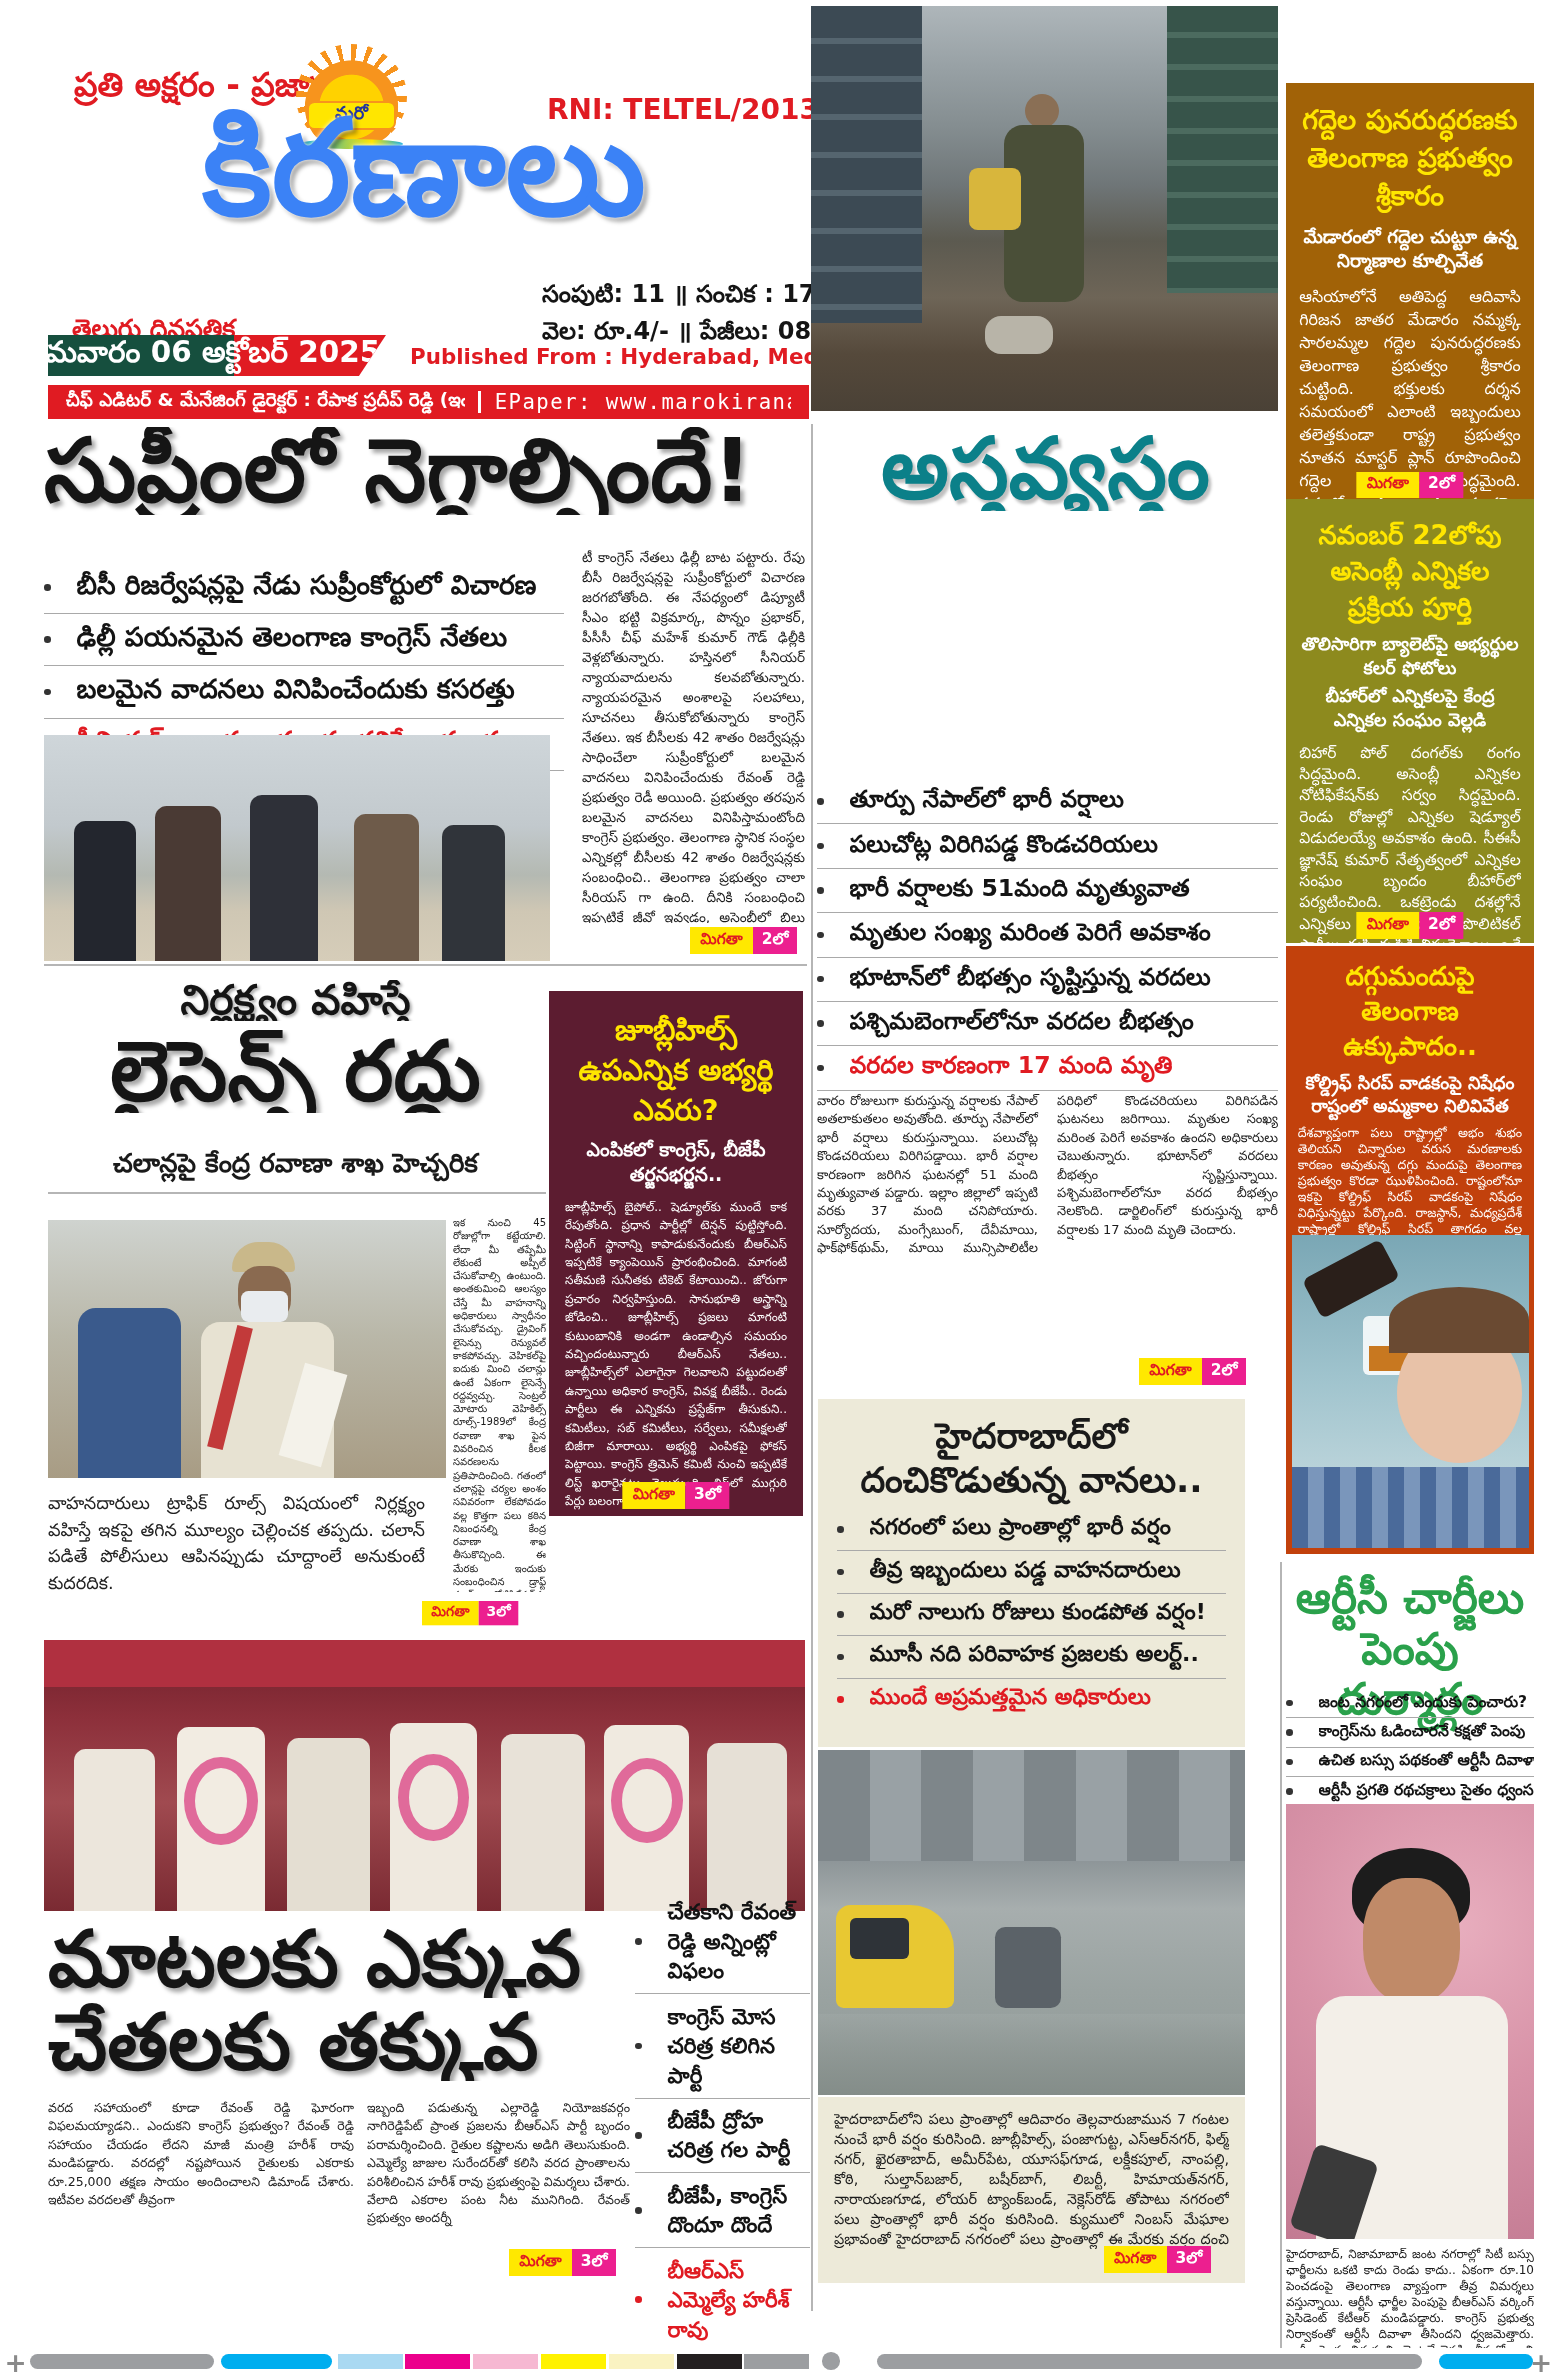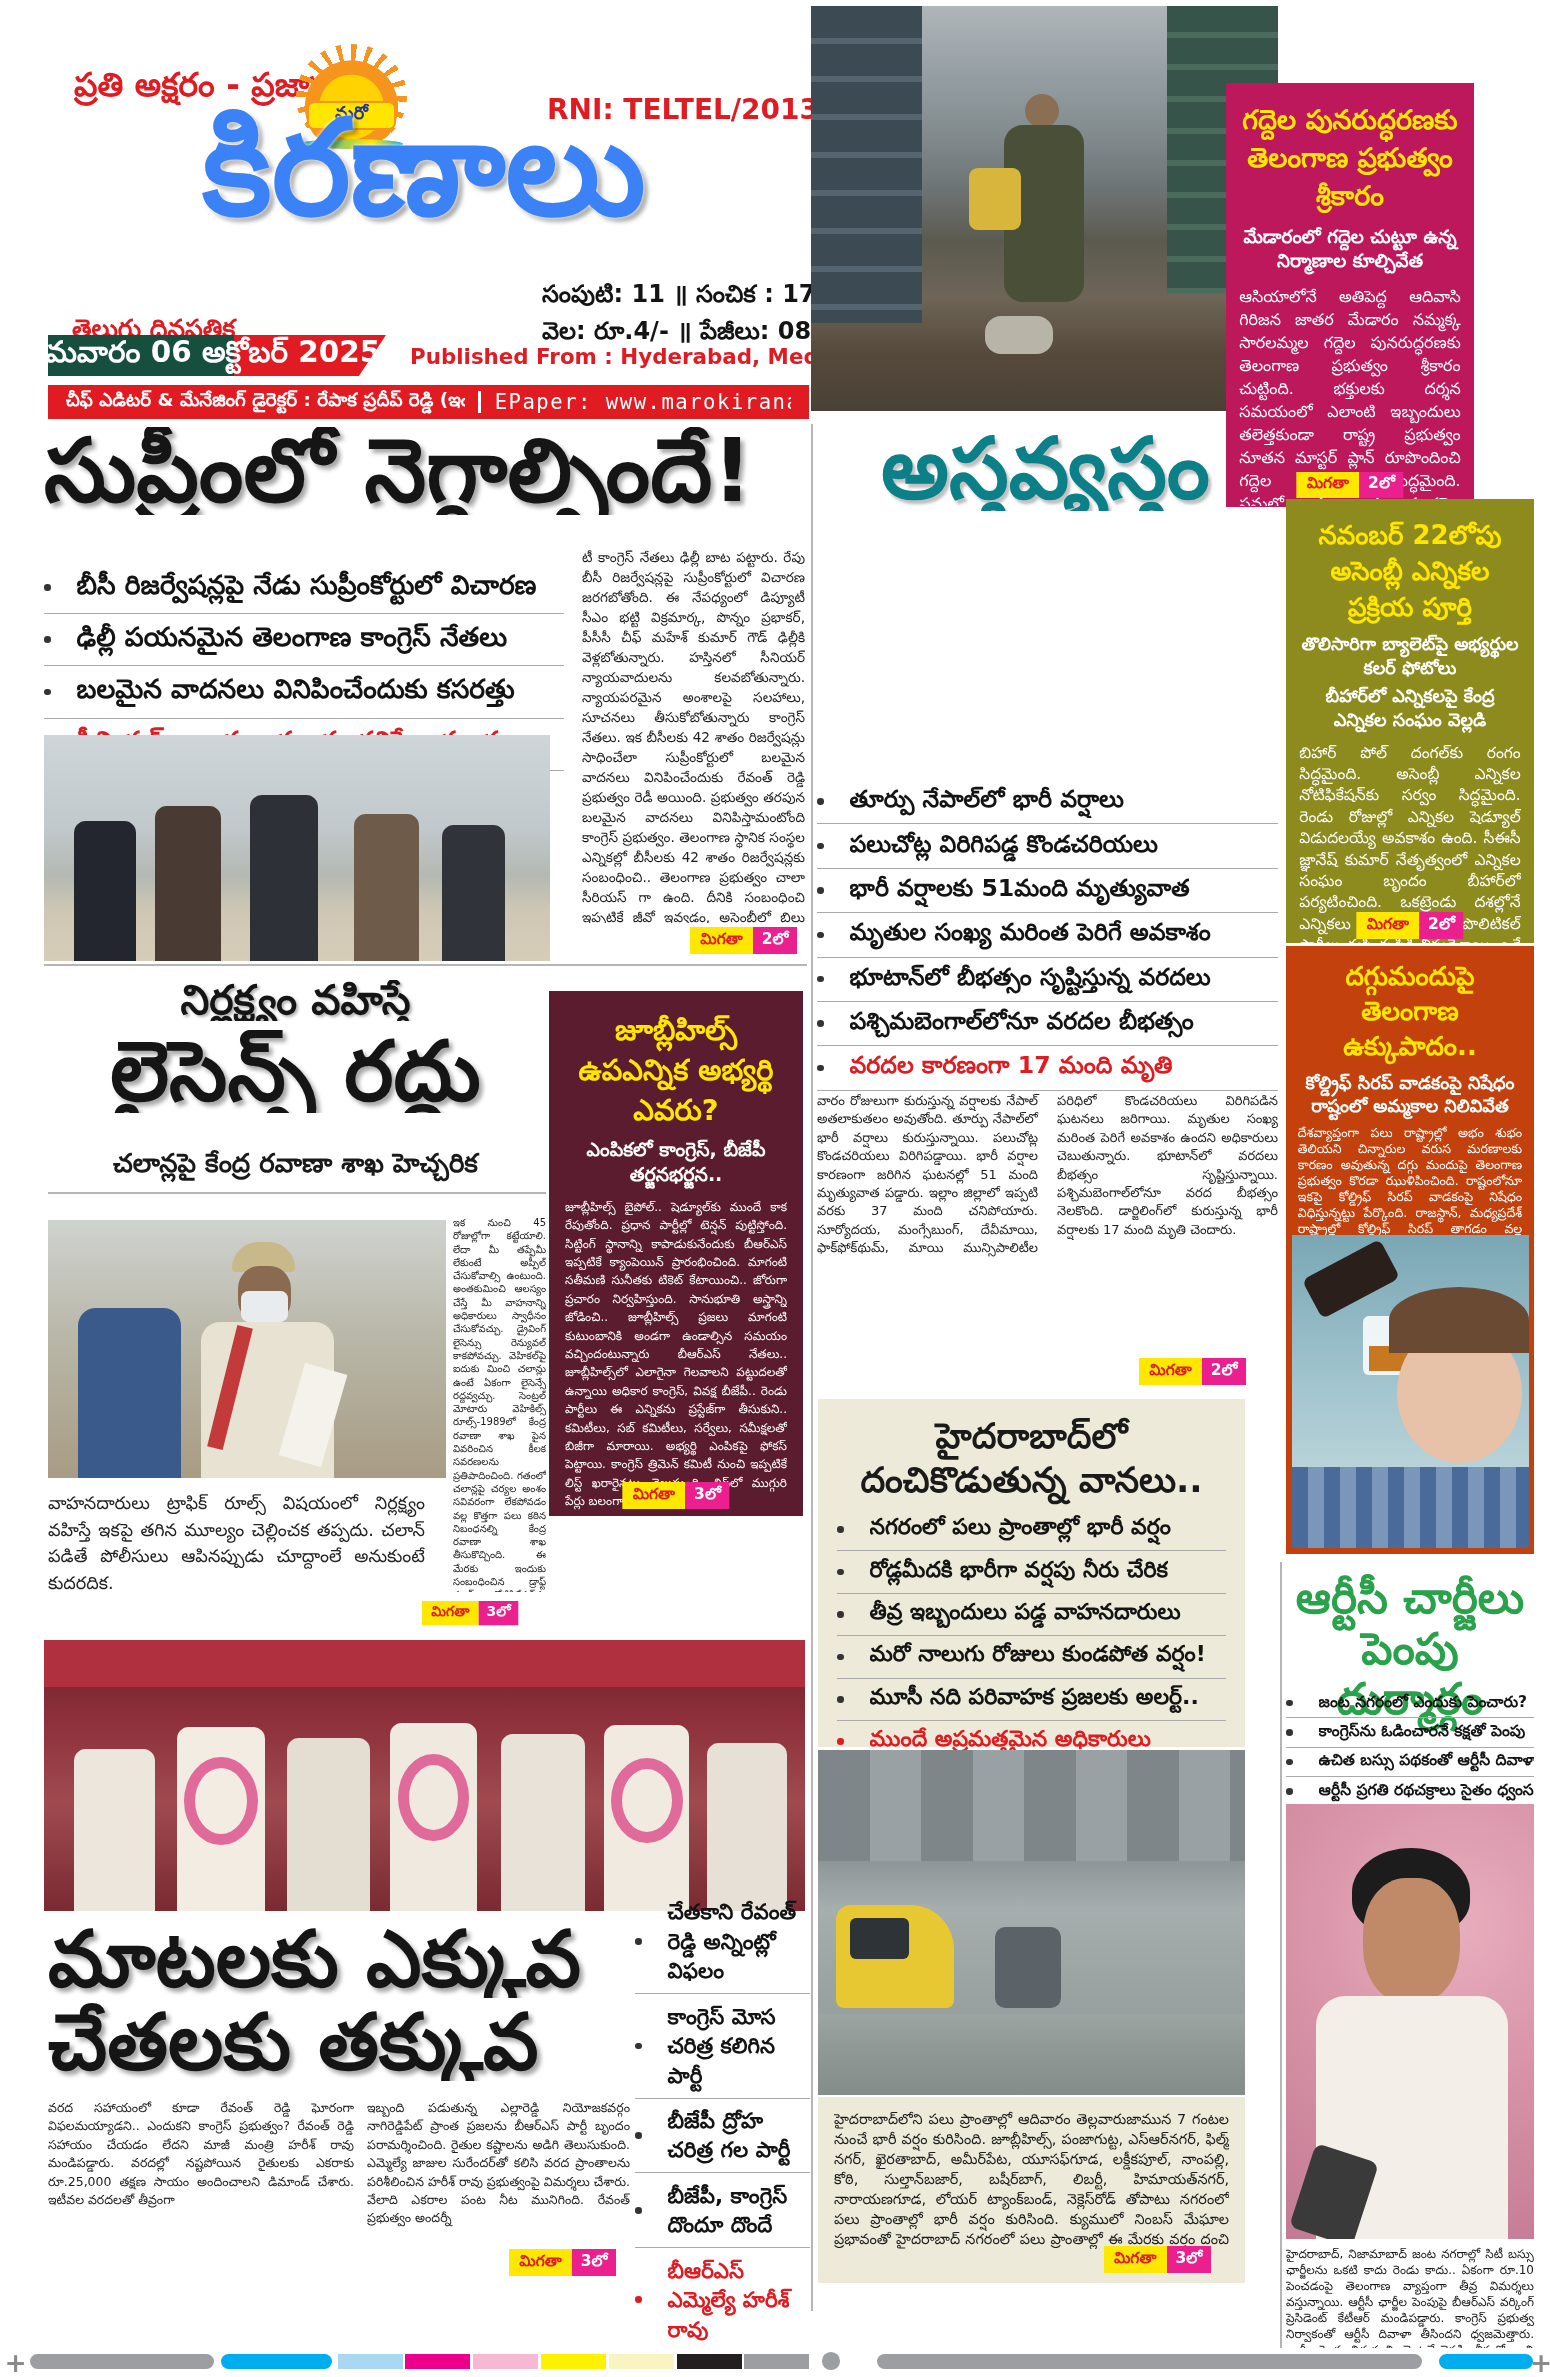--- a/index.html
+++ b/index.html
@@ -97,21 +97,21 @@
   <div class="abs" style="left:811px;top:5.9px;width:467px;height:405px;overflow:hidden;
        background:linear-gradient(180deg,#aeb6ba 0%,#98a1a5 15%,#848d90 30%,#6f7678 44%,#5c5a50 58%,#6e6557 72%,#55493b 86%,#4a4136 100%)">
     <div class="abs" style="left:0;top:0;width:111px;height:317px;background:repeating-linear-gradient(180deg,#3c4a54 0 32px,#55656f 32px 38px)"></div>
     <div class="abs" style="right:0;top:0;width:111px;height:287px;background:repeating-linear-gradient(180deg,#37544a 0 26.5px,#4c6b5f 26.5px 32px)"></div>
     <div class="abs" style="left:214px;top:88px;width:34px;height:34px;border-radius:50%;background:#8a6f55"></div>
     <div class="abs" style="left:193px;top:119px;width:80px;height:177px;border-radius:19px;background:#4a4f38"></div>
     <div class="abs" style="left:158px;top:162px;width:52px;height:62px;border-radius:8.8px;background:#d8b63c"></div>
     <div class="abs" style="left:174px;top:310px;width:68px;height:38px;border-radius:16px;background:#b8b4a8"></div>
   </div>
 
-  <div class="abs sidebox" style="left:1226px;top:83px;width:248px;height:424px;background:#be185d">
+  <div class="abs sidebox" style="left:1286px;top:83px;width:248px;height:424px;background:#a16207">
     <div class="sb-title" style="font-size:27px;line-height:38px">గద్దెల పునరుద్ధరణకు తెలంగాణ ప్రభుత్వం శ్రీకారం</div>
     <div class="sb-sub" style="font-size:18.4px;line-height:24px;margin-top:10.3px">మేడారంలో గద్దెల చుట్టూ ఉన్న నిర్మాణాల కూల్చివేత</div>
     <div class="sb-body just" style="font-size:16px;line-height:23px;margin-top:11.8px;height:221px;overflow:hidden">ఆసియాలోనే అతిపెద్ద ఆదివాసి గిరిజన జాతర మేడారం నమ్మక్క సారలమ్మల గద్దెల పునరుద్ధరణకు తెలంగాణ ప్రభుత్వం శ్రీకారం చుట్టింది. భక్తులకు దర్శన సమయంలో ఎలాంటి ఇబ్బందులు తలెత్తకుండా రాష్ట్ర ప్రభుత్వం నూతన మాస్టర్ ప్లాన్ రూపొందించి గద్దెల నిర్మాణానికి సిద్ధమైంది. పనుల్లో భాగంగా అమ్మవార్ల గద్దెల చుట్టూ ఉన్న నిర్మాణాల కూల్చివేత పనులను</div>
     <div class="tagpair" style="position:absolute;left:50%;transform:translateX(-50%);bottom:8.8px">
       <span class="tag-more">మిగతా</span>
       <span class="tag-page">2లో</span>
     </div>
   </div>
 
   <div class="abs sidebox" style="left:1286px;top:499px;width:248px;height:444px;background:#8d8a1e">
@@ -342,24 +342,20 @@
     <span class="tag-more">మిగతా</span>
     <span class="tag-page">3లో</span>
   </div>
 
   <div class="abs cream" style="left:818px;top:1399px;width:427px;height:348px;padding:14.7px 19px">
     <div class="center" style="font-size:35px;font-weight:800;line-height:44px">హైదరాబాద్‌లో దంచికొడుతున్న వానలు..</div>
     <div style="margin-top:7.4px">
       <div class="brow" style="padding:5.2px 0;border-bottom-width:0.7px">
           <span class="bdot"></span>
           <span class="btxt nowrap" style="font-size:22px">నగరంలో పలు ప్రాంతాల్లో భారీ వర్షం</span>
-        </div>
-      <div class="brow" style="padding:5.2px 0;border-bottom-width:0.7px">
-          <span class="bdot"></span>
-          <span class="btxt nowrap" style="font-size:22px">రోడ్లమీదకి భారీగా వర్షపు నీరు చేరిక</span>
         </div>
       <div class="brow" style="padding:5.2px 0;border-bottom-width:0.7px">
           <span class="bdot"></span>
           <span class="btxt nowrap" style="font-size:22px">తీవ్ర ఇబ్బందులు పడ్డ వాహనదారులు</span>
         </div>
       <div class="brow" style="padding:5.2px 0;border-bottom-width:0.7px">
           <span class="bdot"></span>
           <span class="btxt nowrap" style="font-size:22px">మరో నాలుగు రోజులు కుండపోత వర్షం!</span>
         </div>
       <div class="brow" style="padding:5.2px 0;border-bottom-width:0.7px">

